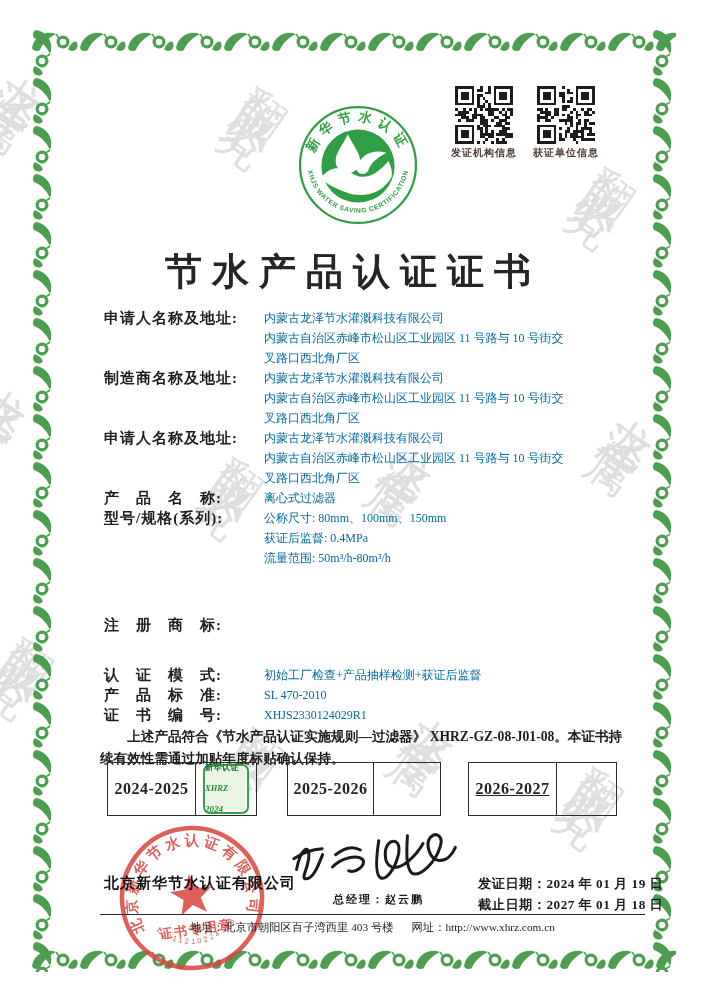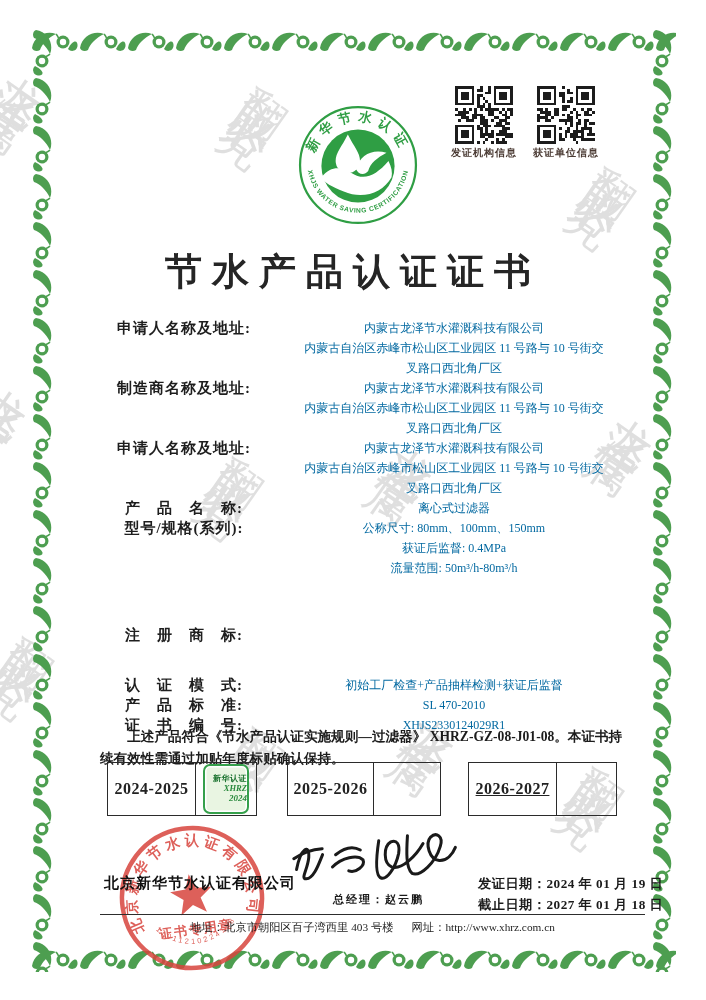--- a/index.html
+++ b/index.html
@@ -23,21 +23,21 @@
     position:absolute;top:146px;width:110px;text-align:center;font-size:10px;
     font-weight:700;color:#4a3a33;z-index:2;font-family:"Liberation Sans",sans-serif;
     letter-spacing:1px;
   }
   .title{
     position:absolute;left:0;top:247px;width:100%;text-align:center;z-index:2;
     font-family:"Liberation Sans","DejaVu Sans",sans-serif;
     font-size:37px;font-weight:700;letter-spacing:10px;color:#252525;
   }
   
-  .fields{position:absolute;left:104px;top:318px;width:540px;z-index:2;text-align:center;}
+  .fields{position:absolute;left:104px;top:308px;width:540px;z-index:2;}
   .frow{display:flex;align-items:flex-start;}
   .flabel{
     width:160px;flex:0 0 160px;font-weight:700;font-size:15px;letter-spacing:1px;
     line-height:20px;color:#1e1e1e;white-space:nowrap;
   }
   .fvalue{flex:1;font-size:12px;line-height:20px;color:#0369a1;}
   .fvalue div{white-space:nowrap;}
   
   .statement{position:absolute;left:100px;top:726px;width:545px;z-index:2;
     font-size:13.6px;line-height:22px;color:#1c1c1c;font-weight:600;}
@@ -45,21 +45,21 @@
   .statement .l2{white-space:nowrap;}
   
   .ybox{position:absolute;top:762px;height:52px;border:1.4px solid #2b2b2b;z-index:2;
     display:flex;background:transparent;}
   .yb-left{display:flex;align-items:center;justify-content:center;
     border-right:1.2px solid #2b2b2b;font-size:16px;font-weight:600;letter-spacing:.5px;}
   .yb-right{flex:1;display:flex;align-items:center;justify-content:center;}
   .sticker{
     width:42px;height:46px;border:2px solid #35a04b;border-radius:7px;background:#e9f5e2;
     box-shadow:inset 0 0 0 1.5px #ffffff;display:flex;flex-direction:column;
-    align-items:flex-end;justify-content:center;line-height:1.15;
+    align-items:flex-start;justify-content:center;line-height:1.15;gap:11px;
   }
   .sticker .s1{font-size:8px;font-weight:700;color:#17702c;letter-spacing:.5px;}
   .sticker .s2{font-size:8.5px;font-weight:700;font-style:italic;color:#2b8a3e;}
   .sticker .s3{font-size:9px;font-weight:700;font-style:italic;color:#2b8a3e;}
   
   .stamp{position:absolute;left:112px;top:818px;width:160px;height:160px;z-index:4;
     opacity:.85;transform:rotate(-8deg);}
   .printed-company{
     position:absolute;left:104px;top:874px;z-index:5;font-size:15px;font-weight:700;
     color:#111;letter-spacing:1px;white-space:nowrap;

